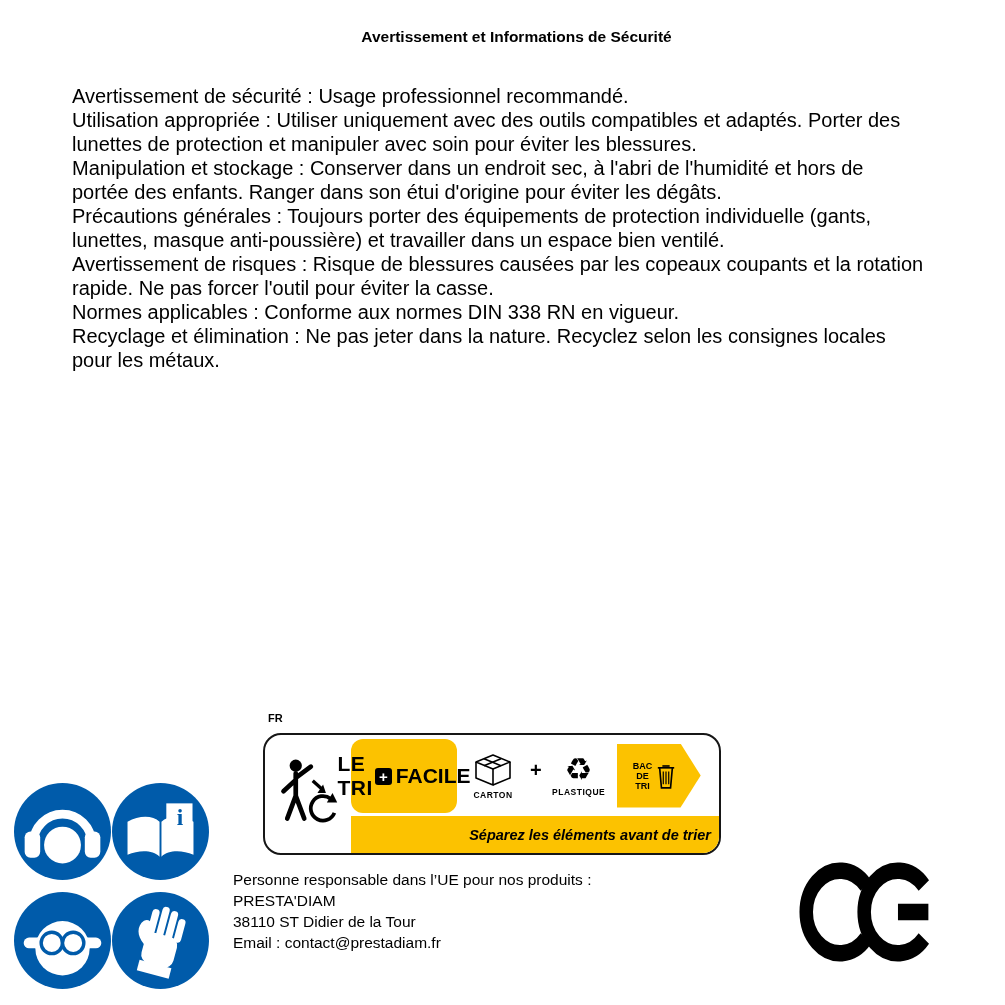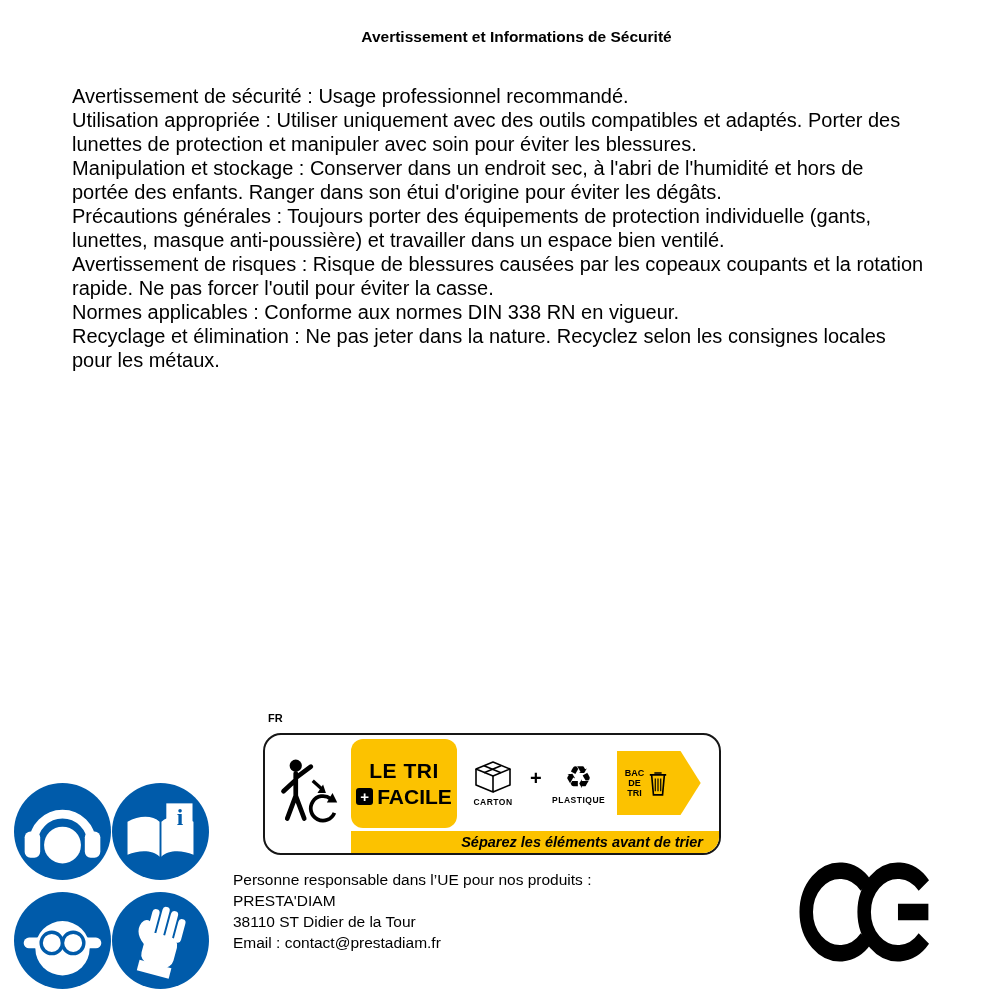--- a/index.html
+++ b/index.html
@@ -32,44 +32,44 @@
     position:absolute;left:263px;top:733px;width:458px;height:122px;
     border:2px solid #161616;border-radius:18px;background:#fff;
     display:flex;overflow:hidden;
   }
   .triman-cell{width:86px;display:flex;align-items:center;justify-content:center;}
   .banner-right{flex:1;display:flex;flex-direction:column;}
   .banner-row{flex:1;display:flex;align-items:center;gap:5px;padding-right:2px;}
   .letri{
     background:var(--yellow);border-radius:12px;align-self:stretch;
     margin:4px 0 3px 0;width:106px;flex:0 0 106px;
-    display:flex;flex-direction:column;align-items:center;justify-content:center;gap:2px;
+    display:flex;flex-direction:row;align-items:center;justify-content:center;gap:2px;
   }
   .letri-line1{font-weight:bold;font-size:21px;letter-spacing:.5px;}
   .letri-line2{display:flex;align-items:center;gap:4px;font-weight:bold;font-size:21px;}
   .plus-badge{
     width:17px;height:17px;background:#000;color:#fff;border-radius:3px;
     display:flex;align-items:center;justify-content:center;
     font-size:15px;font-weight:bold;line-height:1;
   }
   .material{display:flex;flex-direction:column;align-items:center;gap:2px;min-width:62px;}
   .material-label{font-size:8.5px;font-weight:bold;letter-spacing:.5px;}
   .mid-plus{font-size:20px;font-weight:bold;margin:0 1px 10px 1px;}
   .recycle-glyph{font-size:31px;line-height:31px;font-family:"DejaVu Sans", sans-serif;}
   .flag{
     width:84px;height:64px;background:var(--yellow);margin-left:2px;
     clip-path:polygon(0 0,76% 0,100% 50%,76% 100%,0 100%);
     display:flex;align-items:center;justify-content:flex-start;gap:4px;
-    padding-left:8px;
+    padding-left:16px;
   }
   .bac-text{font-size:9px;font-weight:bold;line-height:10px;text-align:center;}
   .strip{
-    height:22px;background:var(--yellow);
+    height:37px;background:var(--yellow);
     display:flex;align-items:center;justify-content:flex-end;
-    padding-right:16px;font-style:italic;font-weight:bold;font-size:14.5px;
+    padding-right:8px;font-style:italic;font-weight:bold;font-size:14.5px;
   }
 
   .address{
     position:absolute;left:233px;top:869px;width:520px;
     text-align:left;font-weight:normal;font-size:15.5px;line-height:21px;
   }
 
   .picto{position:absolute;width:97px;height:97px;}
   .picto svg{display:block;width:100%;height:100%;}
   .picto-ear{left:14px;top:783px;}

